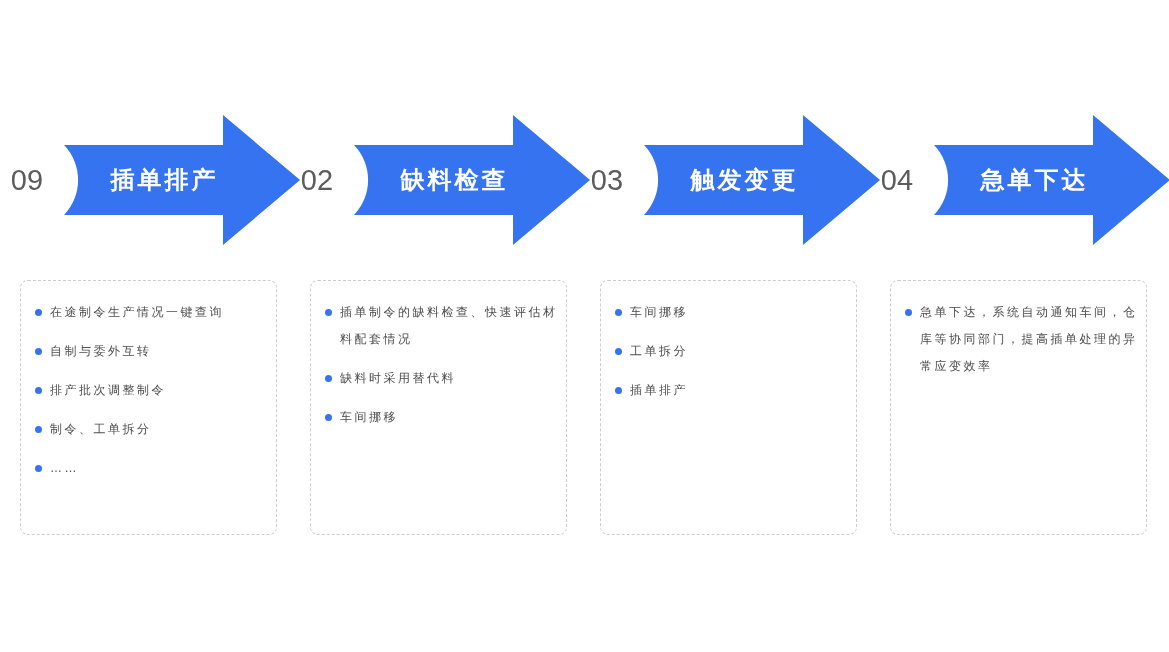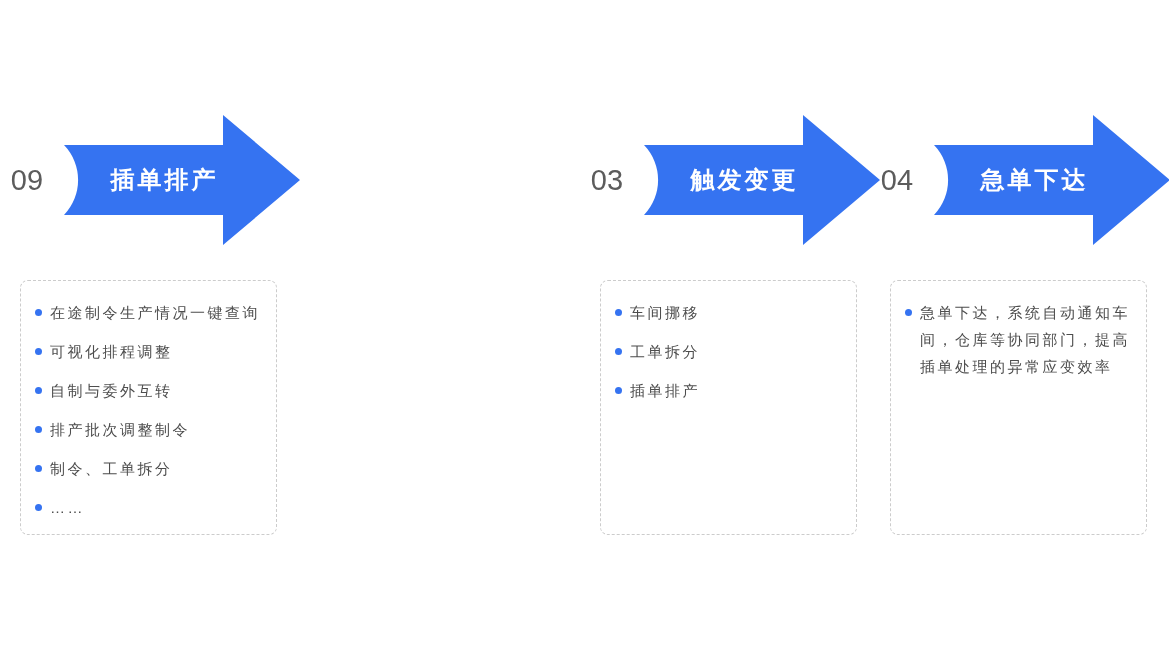--- a/index.html
+++ b/index.html
@@ -63,21 +63,21 @@
     border: 1px dashed #cccccc;
     border-radius: 8px;
     padding: 18px 2px 10px 14px;
   }
   .detail-box ul { list-style: none; }
   .detail-box li {
     position: relative;
     padding-left: 15px;
     margin-bottom: 12px;
     line-height: 27px;
-    font-size: 15px;
+    font-size: 12px;
     letter-spacing: 2.5px;
     color: #4d4d4d;
   }
   .dot {
     position: absolute;
     left: 0;
     top: 10px;
     width: 7px;
     height: 7px;
     border-radius: 50%;
@@ -93,29 +93,44 @@
     <div class="step-number">09</div>
     <div class="arrow">
       <svg viewBox="0 0 236 130">
         <path d="M 0,30 L 159,30 L 159,0 L 236,65 L 159,130 L 159,100 L 0,100 A 50.5,50.5 0 0 0 0,30 Z" fill="#3573F1"></path>
       </svg>
       <div class="arrow-label">插单排产</div>
     </div>
     <div class="detail-box">
       <ul>
         <li><span class="dot"></span><span>在途制令生产情况一键查询</span></li>
-        <li><span class="dot"></span><span>可视化排程调整</span></li>
         <li><span class="dot"></span><span>自制与委外互转</span></li>
         <li><span class="dot"></span><span>排产批次调整制令</span></li>
         <li><span class="dot"></span><span>制令、工单拆分</span></li>
         <li><span class="dot"></span><span>……</span></li>
       </ul>
     </div>
   </div>
 
+  <div class="column" style="left:310px">
+    <div class="step-number">02</div>
+    <div class="arrow">
+      <svg viewBox="0 0 236 130">
+        <path d="M 0,30 L 159,30 L 159,0 L 236,65 L 159,130 L 159,100 L 0,100 A 50.5,50.5 0 0 0 0,30 Z" fill="#3573F1"></path>
+      </svg>
+      <div class="arrow-label">缺料检查</div>
+    </div>
+    <div class="detail-box">
+      <ul>
+        <li><span class="dot"></span><span>插单制令的缺料检查、快速评估材料配套情况</span></li>
+        <li><span class="dot"></span><span>缺料时采用替代料</span></li>
+        <li><span class="dot"></span><span>车间挪移</span></li>
+      </ul>
+    </div>
+  </div>
 
   <div class="column" style="left:600px">
     <div class="step-number">03</div>
     <div class="arrow">
       <svg viewBox="0 0 236 130">
         <path d="M 0,30 L 159,30 L 159,0 L 236,65 L 159,130 L 159,100 L 0,100 A 50.5,50.5 0 0 0 0,30 Z" fill="#3573F1"></path>
       </svg>
       <div class="arrow-label">触发变更</div>
     </div>
     <div class="detail-box">

